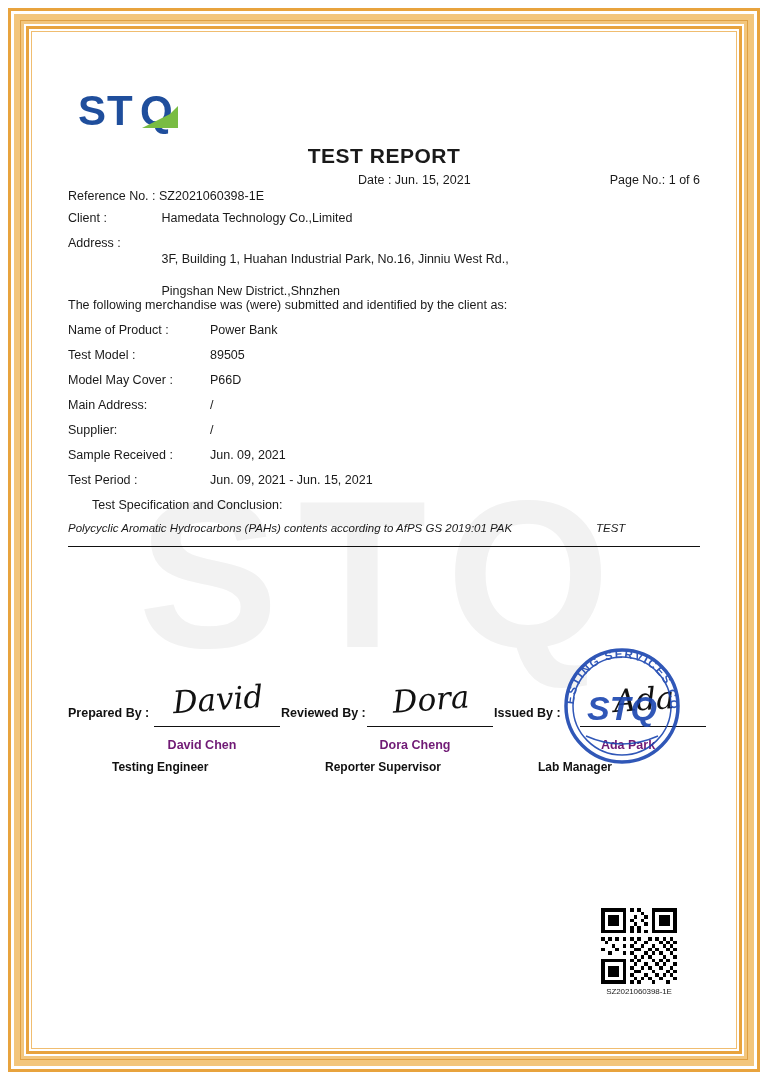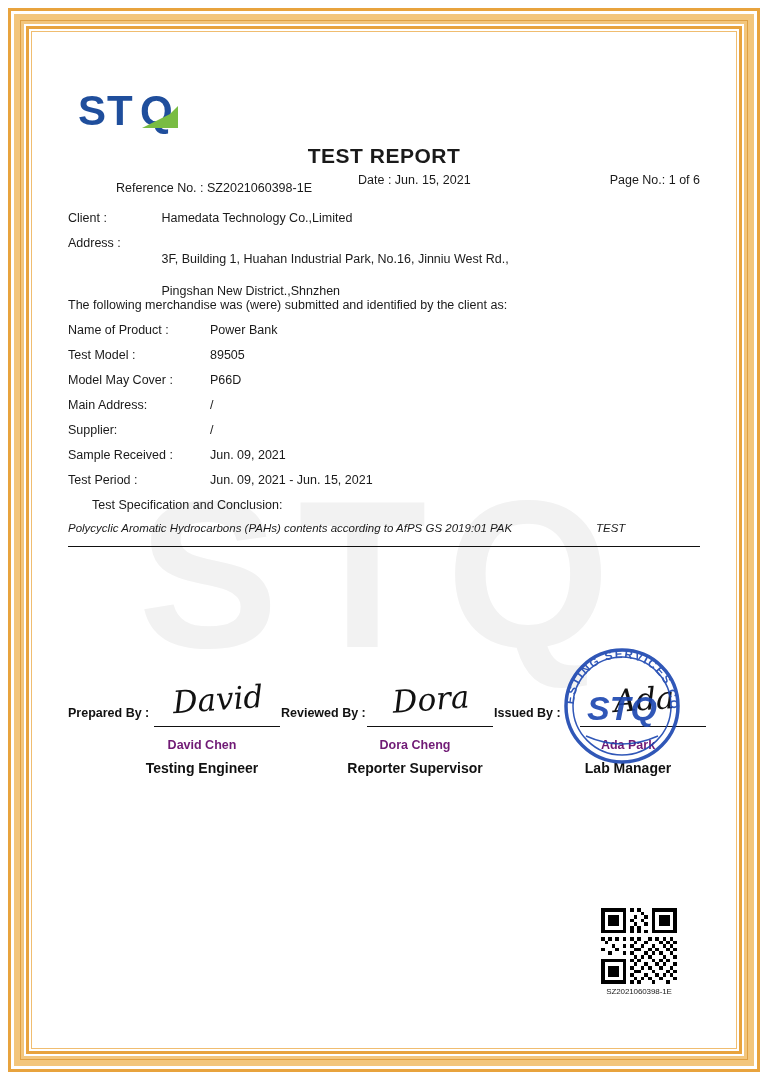--- a/index.html
+++ b/index.html
@@ -117,21 +117,21 @@
 
   
   .ref-row {
     position: absolute;
     left: 28px;
     top: 133px;
     width: 632px;
     font-size: 12.5px;
     color: #1a1a1a;
   }
-  .ref-row .ref-no { position: absolute; left: 0; top: 8px; white-space: nowrap; margin-left: 48px; }
+  .ref-row .ref-no { position: absolute; left: 0; top: 16px; white-space: nowrap; }
   .ref-row .ref-date { position: absolute; left: 290px; top: 0; white-space: nowrap; }
   .ref-row .ref-page { position: absolute; right: 0; top: 0; white-space: nowrap; }
 
   
   .info {
     position: absolute;
     left: 28px;
     top: 170px;
     width: 640px;
     font-size: 12.5px;
@@ -265,22 +265,22 @@
     text-align: center;
     font-size: 12.5px;
     font-weight: bold;
     color: #701a75;
   }
   .sig-title {
     position: absolute;
     left: 44px;
     top: 92px;
     width: 180px;
-    text-align: center;
-    font-size: 14px;
+    text-align: left;
+    font-size: 12px;
     font-weight: bold;
     color: #111;
   }
 
   
   .stamp {
     position: absolute;
     left: 488px;
     top: -28px;
     width: 132px;

